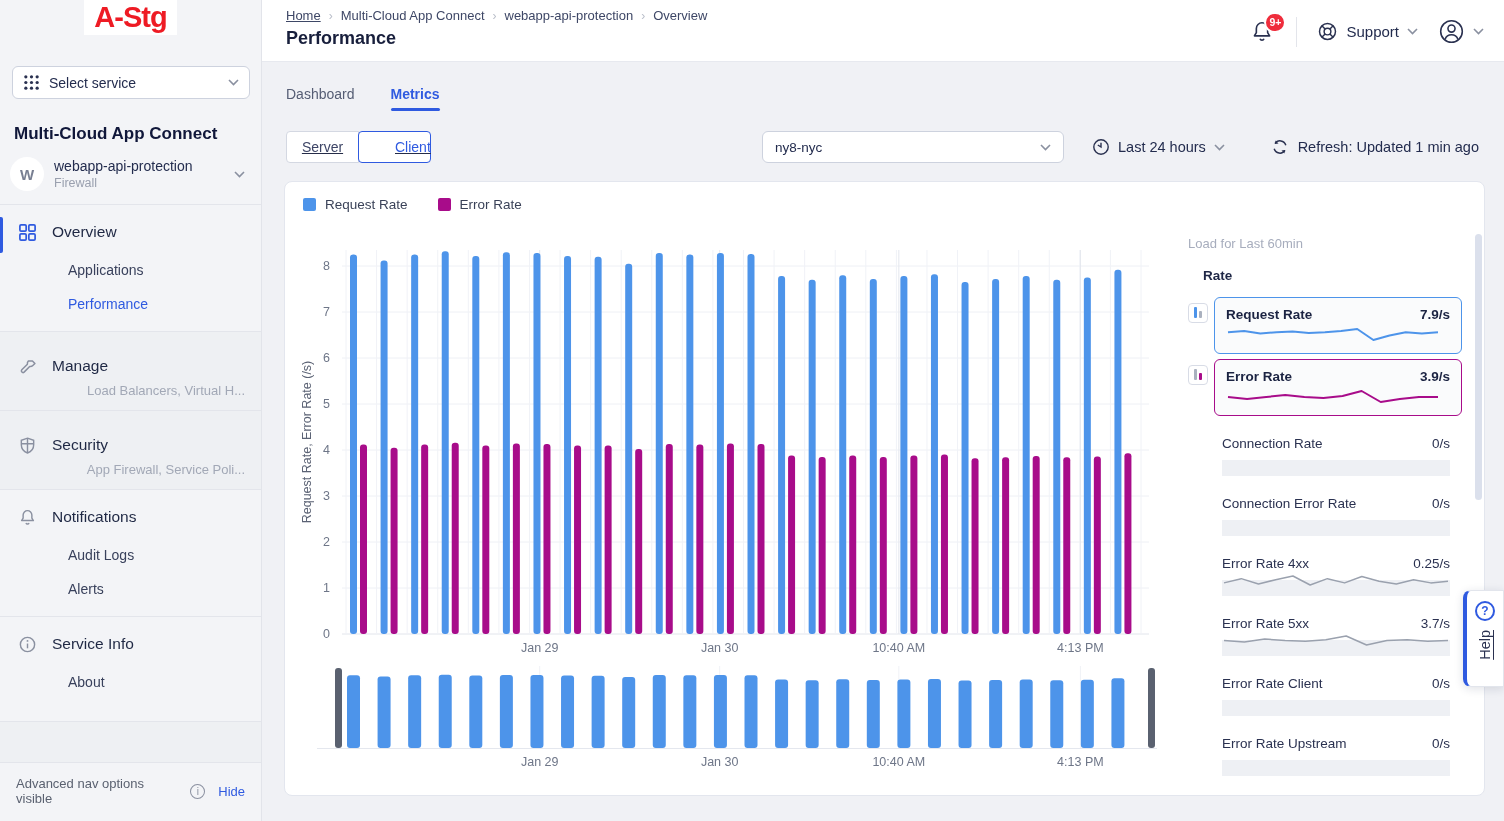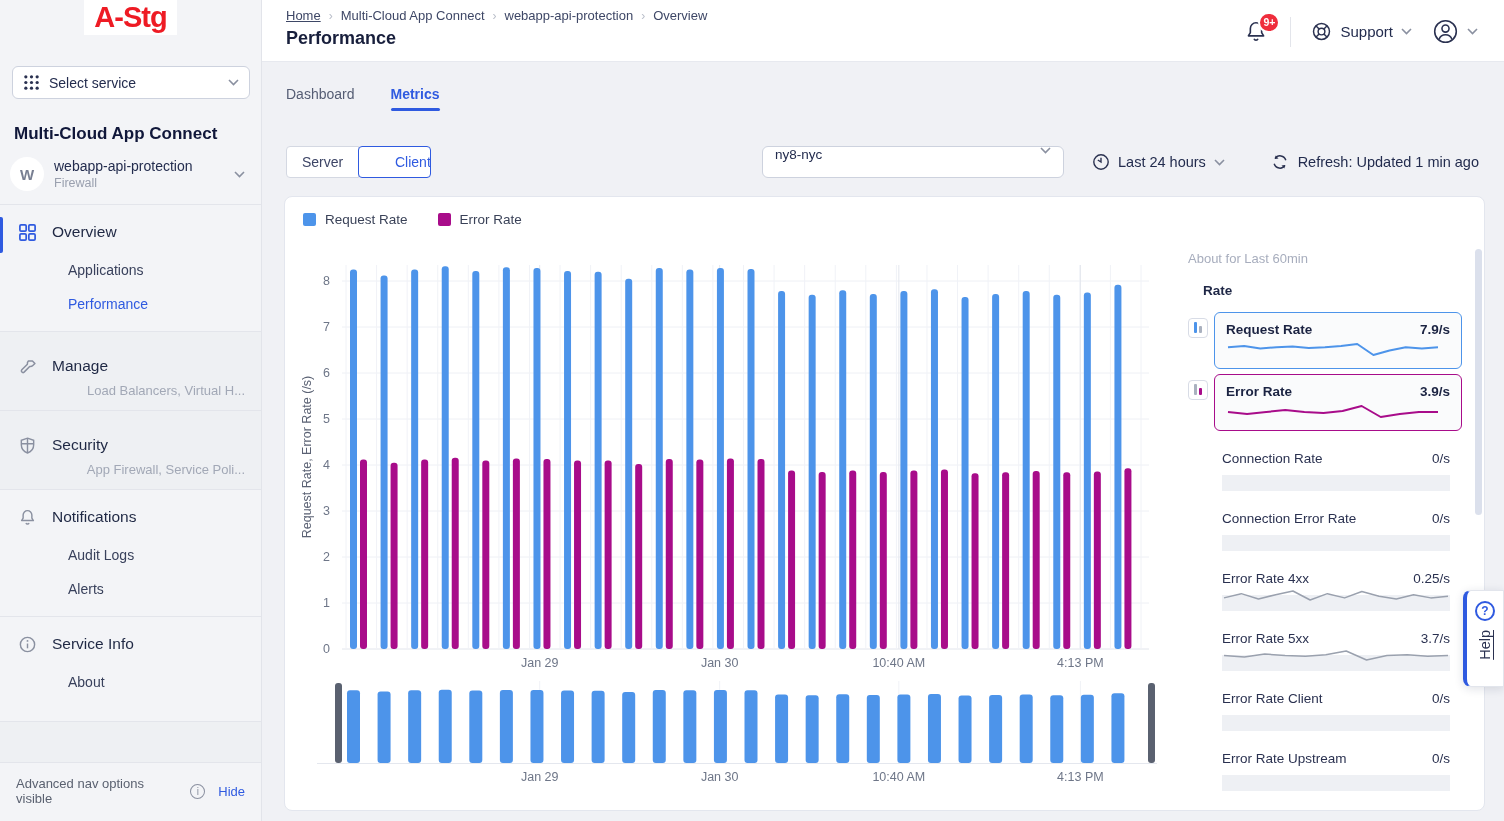--- a/index.html
+++ b/index.html
@@ -35,44 +35,44 @@
   .nav-sub.active { color:#2f5ae0; }
   .flex-spacer { flex:1; }
   .band { height:40px; background:#eef0f3; }
   .side-footer { padding:13px 16px 15px; display:flex; align-items:center; gap:7px; font-size:13px; color:#5a6170; }
   .side-footer .hide-link { color:#2f5ae0; cursor:pointer; margin-left:6px; }
   .info-glyph { width:15px; height:15px; border:1px solid #8a90a0; border-radius:50%; color:#8a90a0;
     font-size:10px; display:inline-flex; align-items:center; justify-content:center; font-style:normal; }
 
   
   .main { flex:1; display:flex; flex-direction:column; min-width:0; }
-  .topbar { height:62px; background:#fff; border-bottom:1px solid #e7e9ef; display:flex; padding:8px 26px 0 24px; }
+  .topbar { height:62px; background:#fff; border-bottom:1px solid #e7e9ef; display:flex; padding:8px 20px 0 24px; }
   .breadcrumb { display:flex; align-items:center; gap:8px; font-size:13px; color:#3e4766; }
   .breadcrumb .crumb.home { text-decoration:underline; cursor:pointer; }
   .breadcrumb .sep { color:#b9bec9; font-size:12px; }
   .page-title { font-size:18px; font-weight:700; color:#181f3c; margin-top:5px; }
   .tb-actions { margin-left:auto; display:flex; align-items:center; gap:20px; padding-bottom:6px; }
   .bell-wrap { position:relative; cursor:pointer; width:26px; height:26px; color:#2a3150; }
   .badge { position:absolute; top:-7px; right:-10px; min-width:21px; height:21px; border-radius:11px; background:#ef2d3c;
     border:2px solid #fff; color:#fff; font-size:10.5px; font-weight:700; display:flex; align-items:center; justify-content:center; padding:0 3px; }
   .v-div { width:1px; height:30px; background:#e3e5eb; }
   .support, .user-menu { display:flex; align-items:center; gap:8px; cursor:pointer; color:#232c4e; font-size:15px; }
   .content { flex:1; background:#f0f1f5; padding:24px 19px 0 22px; position:relative; }
   .tabs { display:flex; gap:36px; margin-left:2px; }
   .tab { font-size:14px; color:#555d74; padding-bottom:9px; cursor:pointer; position:relative; }
   .tab.active { color:#2f5ae0; font-weight:700; }
   .tab.active::after { content:""; position:absolute; left:0; right:0; bottom:0; height:3px; background:#2f5ae0; border-radius:2px; }
-  .controls { position:relative; margin:35px 0 0 2px; height:32px; }
+  .controls { position:relative; margin:20px 0 0 2px; height:32px;text-decoration:underline; }
   .segmented { display:flex; }
   .seg { height:32px; width:73px; background:#fff; border:1px solid #d4d8e2; font-size:14px; color:#3d4566;
     cursor:pointer; font-family:inherit; }
   .seg:first-child { border-radius:4px 0 0 4px; }
   .seg.active { border:1px solid #2f5ae0; border-radius:4px; color:#2f5ae0; margin-left:-1px; position:relative; z-index:1;padding-left:36px; }
   .site-select { position:absolute; left:476px; top:0; width:302px; height:32px; background:#fff; border:1px solid #cdd2de;
-    border-radius:6px; display:flex; padding:0 12px; font-size:13.5px; color:#232c4e; cursor:pointer; font-family:inherit; }
+    border-radius:6px; display:flex; align-items:center; padding:0 12px; font-size:13.5px; color:#232c4e; cursor:pointer; font-family:inherit; }
   .site-select .chev { margin-left:auto; }
   .time-range { position:absolute; left:806px; top:0; height:32px; display:flex; align-items:center; gap:8px;
     background:none; border:none; font-size:14.5px; color:#232c4e; cursor:pointer; font-family:inherit; }
   .refresh { position:absolute; right:6px; top:0; height:32px; display:flex; align-items:center; gap:9px;
     background:none; border:none; font-size:14.5px; color:#232c4e; cursor:pointer; font-family:inherit; }
   .chev { color:#8a90a0; flex:none; }
 
   
   .card { margin-top:18px; height:615px; background:#fff; border:1px solid #e3e6ee; border-radius:8px; position:relative; }
   .legend { position:absolute; left:18px; top:15px; display:flex; gap:30px; }
@@ -495,21 +495,21 @@
             <rect x="692.1153846153846" y="27.990476190476187" width="13" height="68.00952380952381" rx="3" fill="#4d94ea"></rect>
             <rect x="722.6923076923077" y="27.461904761904762" width="13" height="68.53809523809524" rx="3" fill="#4d94ea"></rect>
             <rect x="753.2692307692307" y="28.16666666666667" width="13" height="67.83333333333333" rx="3" fill="#4d94ea"></rect>
             <rect x="783.8461538461538" y="27.72619047619048" width="13" height="68.27380952380952" rx="3" fill="#4d94ea"></rect>
             <rect x="814.4230769230769" y="26.228571428571428" width="13" height="69.77142857142857" rx="3" fill="#4d94ea"></rect>
             <rect x="38" y="16" width="7" height="80" rx="3" fill="#5a6170"></rect>
             <rect x="851" y="16" width="7" height="80" rx="3" fill="#5a6170"></rect>
           </svg>
 
         <div class="trend-panel">
-          <div class="tp-title">About for Last 60min</div>
+          <div class="tp-title">Load for Last 60min</div>
           <div class="tp-section">Rate</div>
           <div id="trend-metrics">
               <div class="metric-cardrow">
                 <div class="mini-icon">
                   <b class="b1" style="background: rgb(77, 148, 234);"></b>
                   <b class="b2" style="background: rgb(170, 177, 191);"></b>
                 </div>
                 <div class="metric-card blue">
                   <div class="m-head">
                     <span>Request Rate</span>

